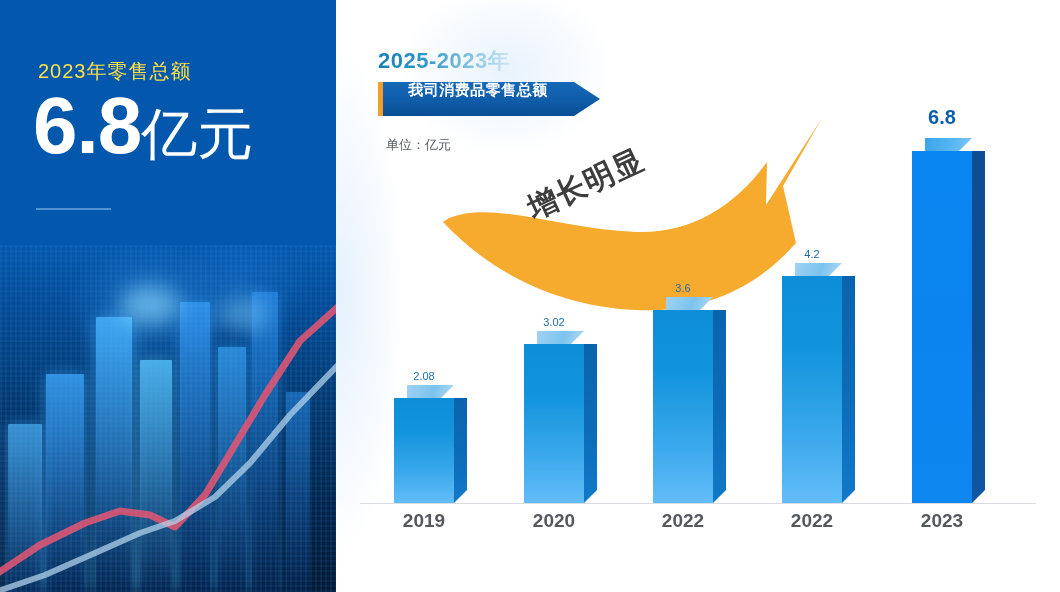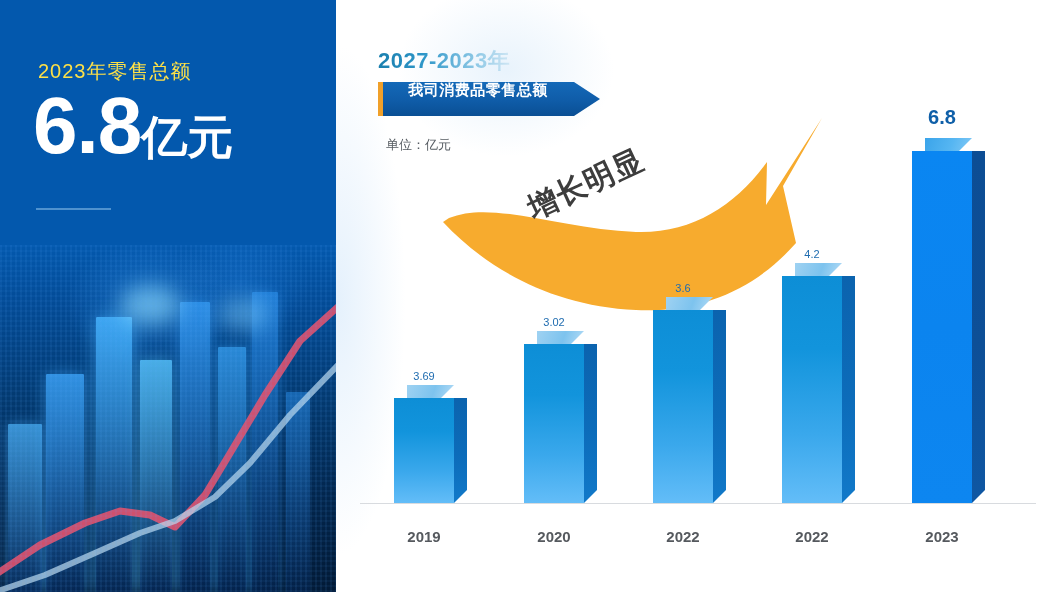--- a/index.html
+++ b/index.html
@@ -37,21 +37,21 @@
     position:absolute; left:38px; top:58px;
     color:#fde047; font-size:20px; letter-spacing:1px; font-weight:400;
     white-space:nowrap;
   }
   .lp-big{
     position:absolute; left:33px; top:86px;
     color:#ffffff; white-space:nowrap; line-height:1;
     font-weight:700;
   }
   .lp-big .num{ font-size:80px; letter-spacing:-1px; }
-  .lp-big .unit{ font-size:46px; font-weight:700; letter-spacing:0px;margin-top:8px; }
+  .lp-big .unit{ font-size:56px; font-weight:400; letter-spacing:0px;margin-top:8px; }
   .lp-divider{
     position:absolute; left:36px; top:208px; width:75px; height:2px;
     background:#4f92cf;
   }
 
   
   .right-panel{
     position:absolute; left:336px; top:0; width:724px; height:592px;
     background:
       radial-gradient(ellipse 150px 120px at 170px 70px, rgba(180,215,245,.30), transparent 72%),
@@ -127,22 +127,22 @@
   .bar-group.hl .bar-side{ background:linear-gradient(180deg,#0c4d94 0%,#0d4f97 55%,#0f57a3 100%); }
   .bar-group.hl .bar-top2{ background:linear-gradient(110deg,#3aa4ea 0%,#56b6f2 45%,#9ad3f7 100%); }
 
   .bar-value{
     position:absolute; left:-14px; width:88px; text-align:center;
     font-size:11px; color:#1f6cb0; white-space:nowrap;
   }
   .bar-group.hl .bar-value{ font-size:20px; font-weight:700; color:#0f5fa8; }
 
   .bar-label{
-    position:absolute; top:528px; width:100px; text-align:center;
-    font-size:15px; font-weight:700; color:#55595e;
+    position:absolute; top:510px; width:100px; text-align:center;
+    font-size:19px; font-weight:700; color:#55595e;
   }
 </style>
 </head>
 <body>
 
 <div class="left-panel">
   <div class="lp-bg">
 
     <div class="lp-bar" style="left:8px;  bottom:0;   width:34px; height:168px; background:linear-gradient(180deg,rgba(80,185,255,.70),rgba(20,90,190,.25)); box-shadow:0 0 14px rgba(70,175,255,.5);"></div>
     <div class="lp-bar" style="left:46px; bottom:0;   width:38px; height:218px; background:linear-gradient(180deg,rgba(60,165,250,.80),rgba(15,80,180,.22)); box-shadow:0 0 16px rgba(60,165,250,.55);"></div>
@@ -163,21 +163,21 @@
 
   <div class="lp-title">2023年零售总额</div>
   <div class="lp-big">
     <span class="num">6.8</span><span class="unit">亿元</span>
   </div>
   <div class="lp-divider"></div>
 </div>
 
 <div class="right-panel">
 
-  <div class="kicker">2027-2023年</div>
+  <div class="kicker">2025-2023年</div>
 
   <div class="banner">
     <div class="banner-shape"></div>
     <div class="banner-accent"></div>
     <div class="banner-text">我司消费品零售总额</div>
   </div>
 
   <div class="unit-label">单位：亿元</div>
 
   <svg class="arrow-svg" viewBox="0 0 724 592">
@@ -190,21 +190,21 @@
              L431,162
              C400,205 356,234 300,232
              C222,229 157,200 113,218 Z" fill="#f7ab2e"></path>
   </svg>
   <div class="arrow-text">增长明显</div>
 
   <div class="chart">
     <div class="axis"></div>
 
     <div class="bar-group" style="left:58px; ">
-      <div class="bar-value" style="bottom:121px;">3.69</div>
+      <div class="bar-value" style="bottom:121px;">2.08</div>
       <div class="bar-front" style="height:105px;"></div>
       <div class="bar-side" style="height:105px;"></div>
       <div class="bar-top2" style="bottom:105px;"></div>
     </div>
     <div class="bar-label" style="left:38px;">2019</div>
 
     <div class="bar-group" style="left:188px; ">
       <div class="bar-value" style="bottom:175px;">3.02</div>
       <div class="bar-front" style="height:159px;"></div>
       <div class="bar-side" style="height:159px;"></div>

